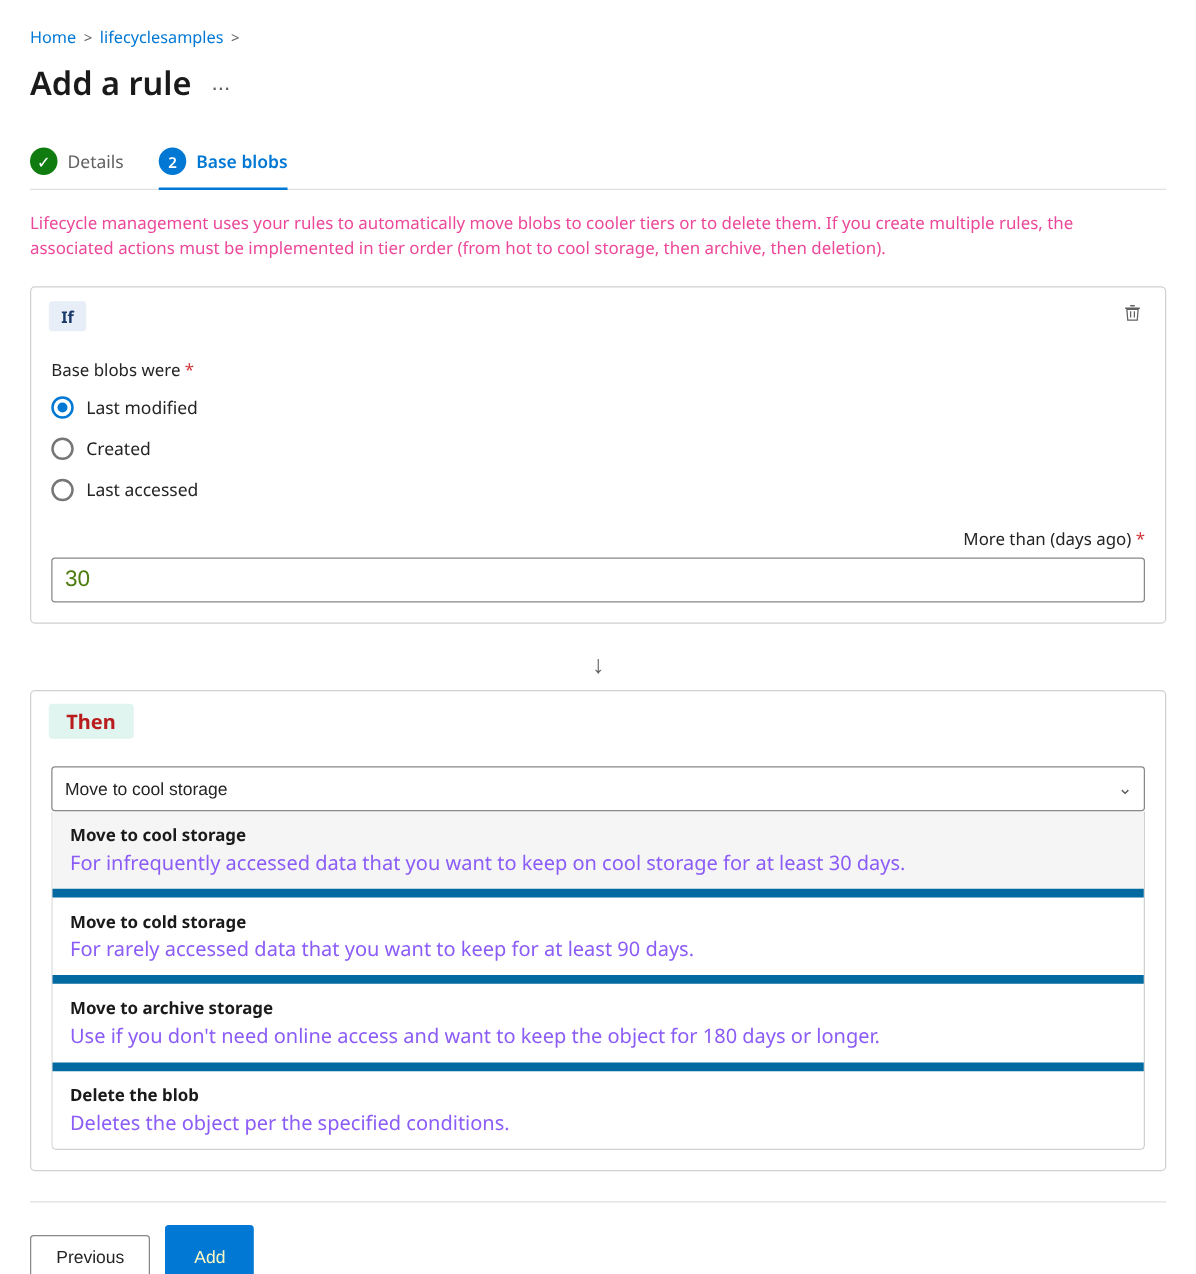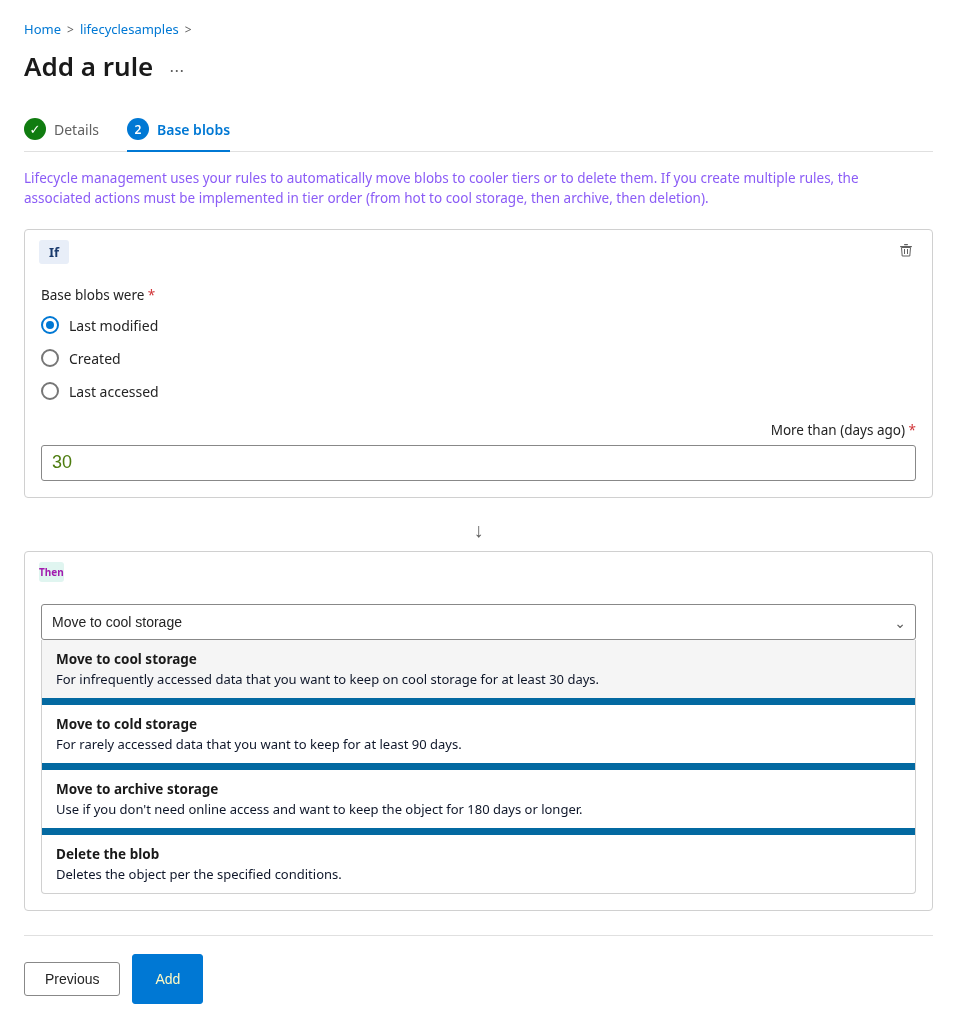--- a/index.html
+++ b/index.html
@@ -90,21 +90,21 @@
       align-items: center;
       justify-content: center;
       color: #fff;
       font-size: 12px;
       font-weight: 600;
       flex-shrink: 0;
     }
 
     .description-text {
       font-size: 13.5px;
-      color: #8b5cf6;
+      color: #ec4899;
       line-height: 1.5;
       margin-bottom: 20px;
       max-width: 900px;
     }
 
     .section-card {
       border: 1px solid #d0d0d0;
       border-radius: 4px;
       margin-bottom: 10px;
       background: #fff;
@@ -119,24 +119,24 @@
     .section-label-if {
       background: #e8eef8;
       color: #1a3a6c;
       font-weight: 700;
       font-size: 13px;
       padding: 3px 10px;
       border-radius: 3px;
     }
     .section-label-then {
       background: #e0f5f0;
-      color: #a21caf;
+      color: #b91c1c;
       font-weight: 700;
-      font-size: 10px;
-      padding: 3px 0;
+      font-size: 16px;
+      padding: 3px 14px;
       border-radius: 3px;
     }
     .delete-icon-btn {
       background: none;
       border: none;
       cursor: pointer;
       color: #616161;
       font-size: 16px;
       padding: 2px 4px;
     }
@@ -254,22 +254,22 @@
       border-top: none;
       background: #f5f5f5;
     }
     .dropdown-option-title {
       font-weight: 700;
       font-size: 13.5px;
       color: #1a1a1a;
       margin-bottom: 2px;
     }
     .dropdown-option-desc {
-      font-size: 13px;
-      color: #0f172a;
+      font-size: 16px;
+      color: #8b5cf6;
       line-height: 1.4;
     }
 
     .footer-bar {
       display: flex;
       align-items: center;
       gap: 12px;
       padding: 18px 0 6px;
       border-top: 1px solid #e0e0e0;
       margin-top: 24px;

